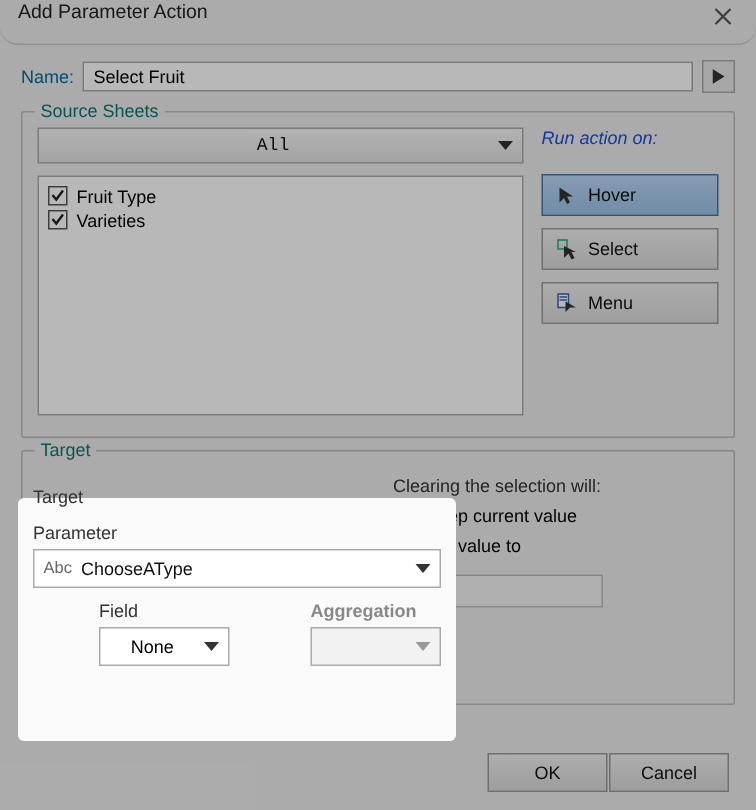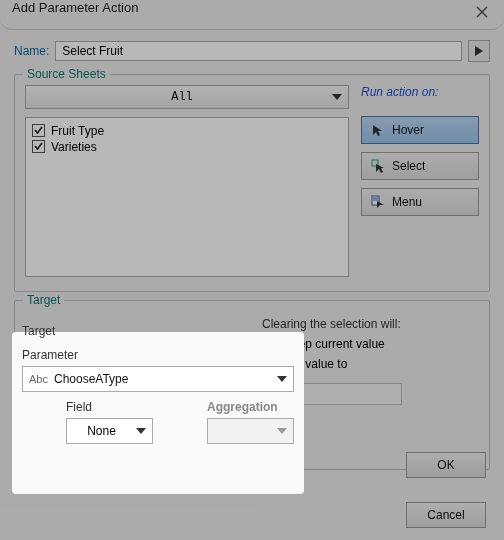--- a/index.html
+++ b/index.html
@@ -132,22 +132,22 @@
   .radio.checked::after {
     content:""; width:7px; height:7px; border-radius:50%; background:#222;
   }
   .setvalue-input {
     width: 140px; height:22px; border:1px solid #bbb;
     background:#f3f3f3; margin-top:6px;
   }
 
   
   .bottom-row {
-    display:flex; justify-content:space-between; gap:24px;
-    position:absolute; bottom:12px; right:18px;flex-direction:column;
+    display:flex; justify-content:space-between; gap:1px;
+    position:absolute; bottom:12px; right:18px;
   }
   .btn {
     width:80px; height:26px;
     background:linear-gradient(#f1f1f1,#dadada);
     border:1px solid #999;
     display:flex; align-items:center; justify-content:center;
     color:#111;
   }
 
   

